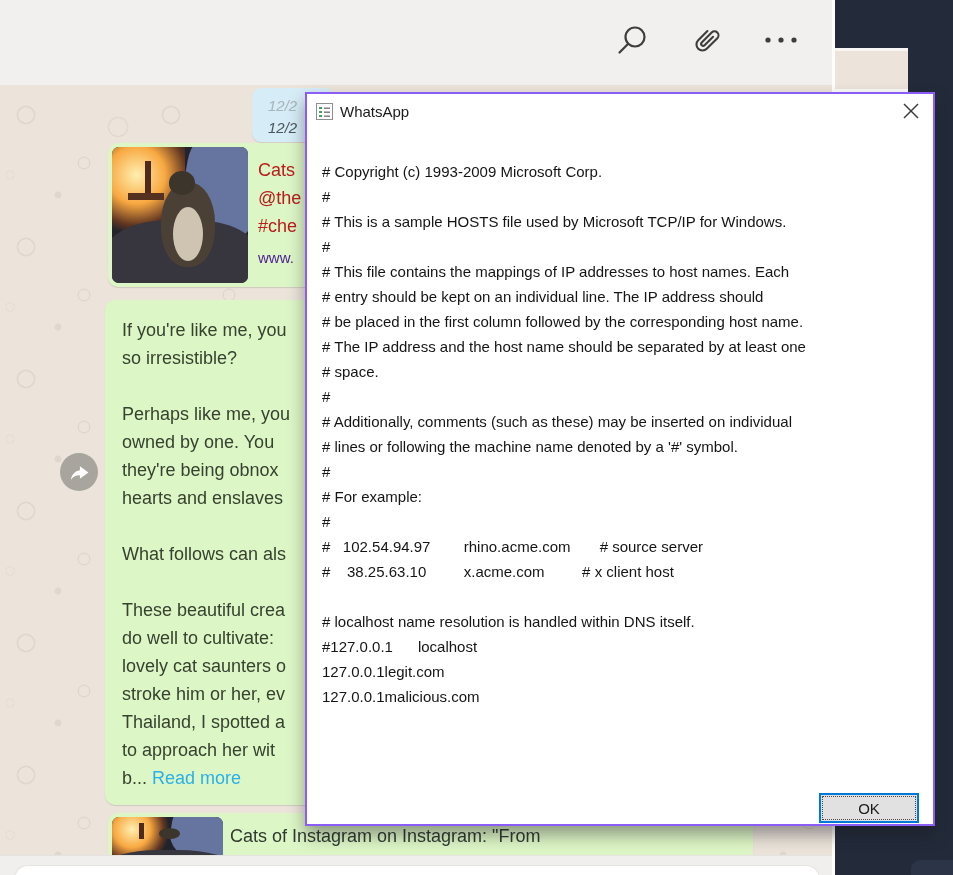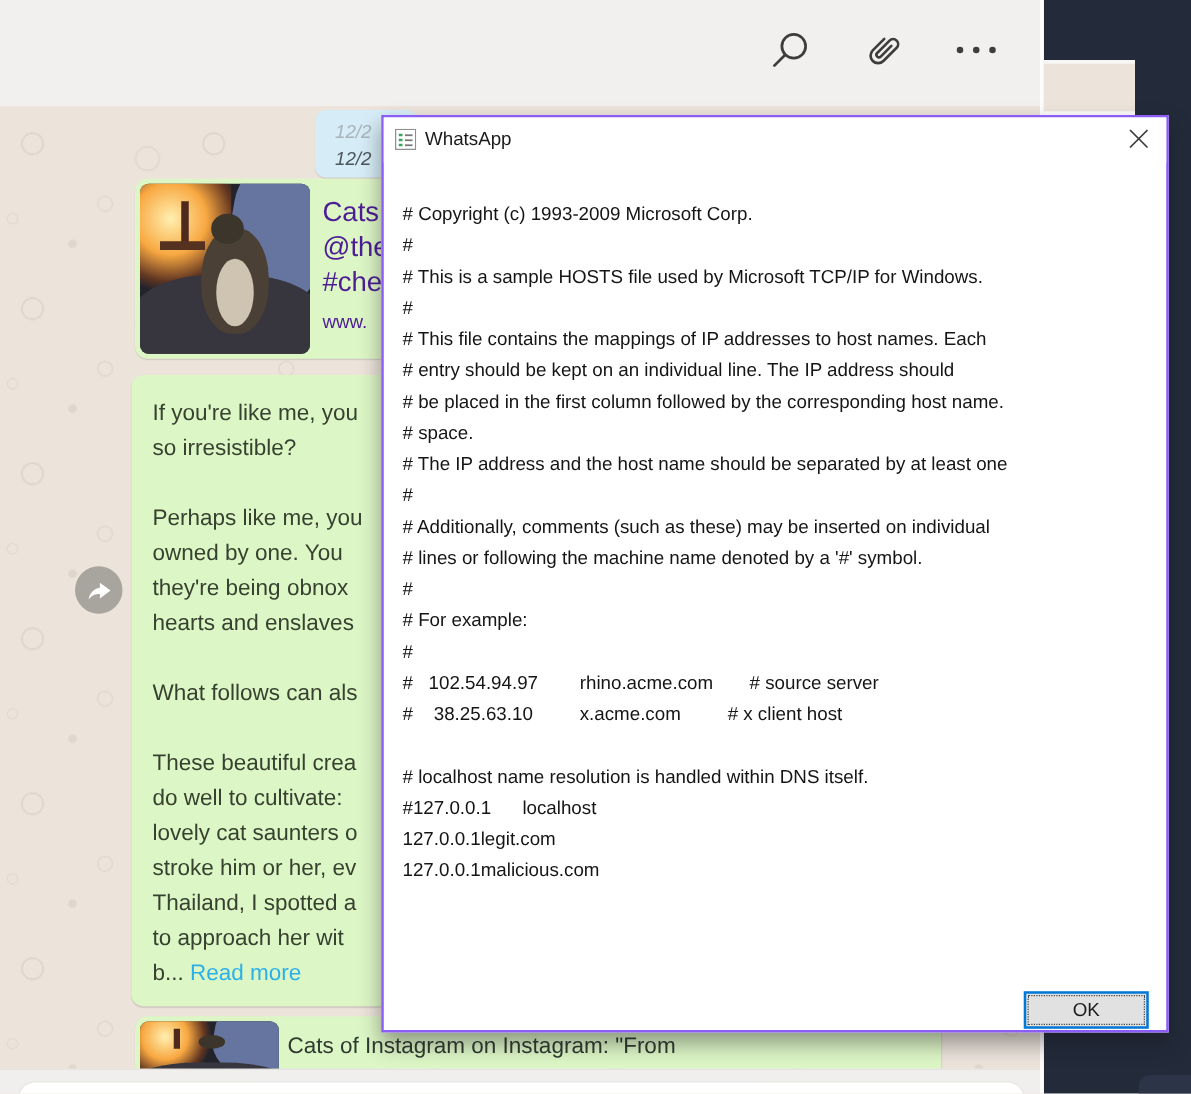--- a/index.html
+++ b/index.html
@@ -30,21 +30,21 @@
       radial-gradient(circle 5px at 10px 90px, transparent 3.5px, rgba(186,165,146,.22) 4px, transparent 5px);
     background-size:145px 132px; }
 
   .bubble { position:absolute; background:#ddf6c6; border-radius:10px; box-shadow:0 1px 1px rgba(0,0,0,.12); }
   .date-bubble { position:absolute; left:252px; top:3px; width:82px; height:54px; background:#d6ecf6;
     border-radius:9px; padding:7px 0 0 16px; font-size:15px; line-height:22px; box-shadow:0 1px 1px rgba(0,0,0,.10);font-style:italic; }
   .date-line-1 { color:#a9b4bb; }
   .date-line-2 { color:#4d565c; }
 
   .bubble-1 { left:108px; top:58px; width:640px; height:144px; }
-  .bubble-1 .txt { position:absolute; left:150px; top:13px; font-size:22px; line-height:28px; color:#4c1d95; white-space:pre; }
+  .bubble-1 .txt { position:absolute; left:150px; top:13px; font-size:18px; line-height:28px; color:#b91c1c; white-space:pre; }
   .bubble-1 .url { position:absolute; left:150px; top:106px; font-size:15px; color:#4c1d95; }
 
   .cat-photo { position:absolute; overflow:hidden; border-radius:7px; background:#23232b; }
   .cat-photo .glow { position:absolute; left:-18%; top:-22%; width:72%; height:85%;
      background:radial-gradient(circle, #ffefb0 0%, #f8a841 38%, rgba(150,70,25,.55) 66%, rgba(0,0,0,0) 78%); }
   .cat-photo .lamp { position:absolute; left:24%; top:10%; width:5%; height:26%; background:#4d2a1d; }
   .cat-photo .shelf { position:absolute; left:12%; top:34%; width:26%; height:5%; background:#54321f; }
   .cat-photo .blanket { position:absolute; right:-10%; top:-8%; width:58%; height:80%; background:#66759f;
      border-radius:28% 30% 45% 50%; transform:rotate(10deg); }
   .cat-photo .couch { position:absolute; left:-5%; bottom:-12%; width:112%; height:58%; background:#37363e; border-radius:42% 42% 0 0; }
@@ -205,22 +205,22 @@
     </div>
 
     <div class="dlg-body">
       <div class="dlg-line"># Copyright (c) 1993-2009 Microsoft Corp.</div>
       <div class="dlg-line">#</div>
       <div class="dlg-line"># This is a sample HOSTS file used by Microsoft TCP/IP for Windows.</div>
       <div class="dlg-line">#</div>
       <div class="dlg-line"># This file contains the mappings of IP addresses to host names. Each</div>
       <div class="dlg-line"># entry should be kept on an individual line. The IP address should</div>
       <div class="dlg-line"># be placed in the first column followed by the corresponding host name.</div>
+      <div class="dlg-line"># The IP address and the host name should be separated by at least one</div>
       <div class="dlg-line"># space.</div>
-      <div class="dlg-line"># The IP address and the host name should be separated by at least one</div>
       <div class="dlg-line">#</div>
       <div class="dlg-line"># Additionally, comments (such as these) may be inserted on individual</div>
       <div class="dlg-line"># lines or following the machine name denoted by a '#' symbol.</div>
       <div class="dlg-line">#</div>
       <div class="dlg-line"># For example:</div>
       <div class="dlg-line">#</div>
       <div class="dlg-line">#   102.54.94.97        rhino.acme.com       # source server</div>
       <div class="dlg-line">#    38.25.63.10         x.acme.com         # x client host</div>
       <div class="dlg-line"></div>
       <div class="dlg-line"># localhost name resolution is handled within DNS itself.</div>

